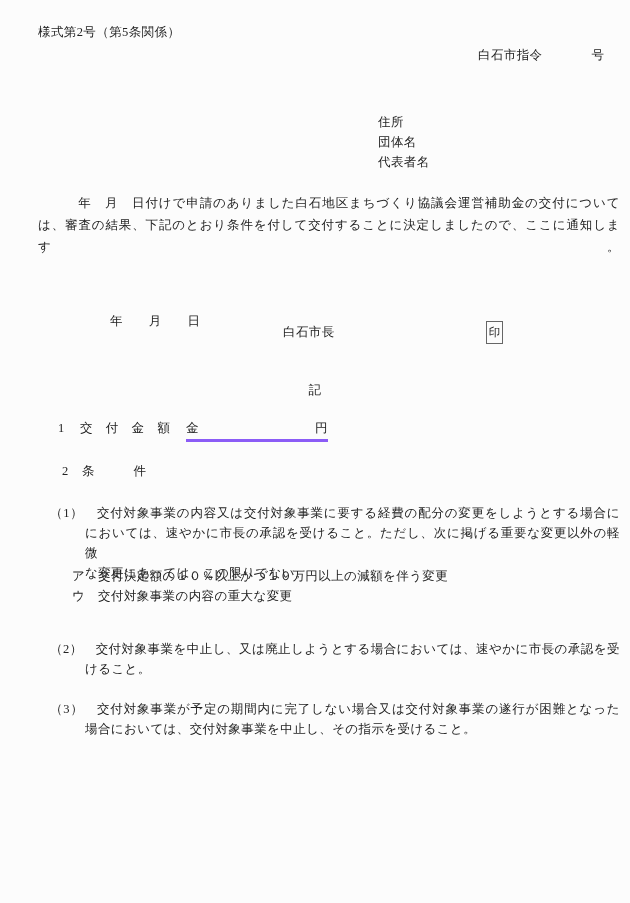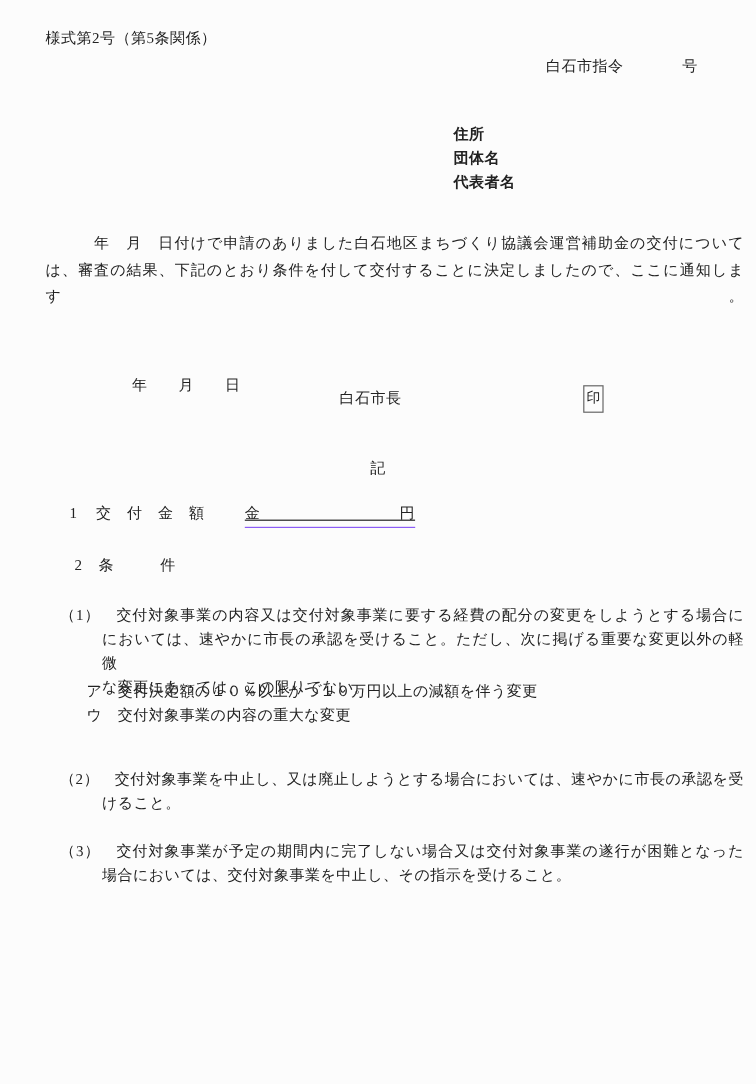--- a/index.html
+++ b/index.html
@@ -14,24 +14,24 @@
     letter-spacing: 0.4px;
     color: #222;
     overflow: hidden;
   }
   .abs { position: absolute; }
   .line { line-height: 20px; }
   
   .just { text-align: justify; text-align-last: justify; }
 
   .form-number { left: 38px; top: 22px; line-height: 20px; }
-  .directive { left: 455px; top: 45px; line-height: 20px; white-space: nowrap; }
+  .directive { left: 478px; top: 45px; line-height: 20px; white-space: nowrap; }
   .directive .blank { display: inline-block; width: 49px; }
 
-  .recipient { left: 378px; top: 102px; line-height: 23px; font-weight: bold; }
+  .recipient { left: 378px; top: 112px; line-height: 23px; }
 
   .body-par { left: 38px; top: 192px; width: 582px; line-height: 22px; }
 
   .date-line { left: 110px; top: 263px; line-height: 20px; margin-top: 48px; }
 
   .mayor { left: 283px; top: 322px; line-height: 20px; }
   .seal-box {
     left: 486px; top: 321px;
     width: 15px; height: 21px;
     border: 1px solid #666;
@@ -39,21 +39,21 @@
     text-align: center; letter-spacing: 0;
   }
 
   .record-heading { left: 0; top: 380px; width: 630px; text-align: center; line-height: 20px; }
 
   .item-row { left: 0; top: 0; width: 630px; height: 20px; line-height: 20px; }
   .item-row .no, .item-row .lbl, .item-row .val { position: absolute; white-space: nowrap; }
   .row-amount { top: 418px; }
   .row-amount .no { left: 58px; }
   .row-amount .lbl { left: 80px; }
-  .row-amount .val { left: 204px; border-bottom: 1px solid #8b5cf6; padding-bottom: 1px; text-decoration: underline; }
+  .row-amount .val { left: 186px; border-bottom: 3px solid #8b5cf6; padding-bottom: 1px; }
   .row-cond { top: 461px; }
   .row-cond .no { left: 62px; }
   .row-cond .lbl { left: 82px; text-align: center; }
 
   .clause { left: 50px; width: 570px; line-height: 20px; }
   .clause .cont { padding-left: 35px; }
   .clause-1 { top: 503px; }
   .clause-2 { top: 639px; }
   .clause-3 { top: 699px; }
 

